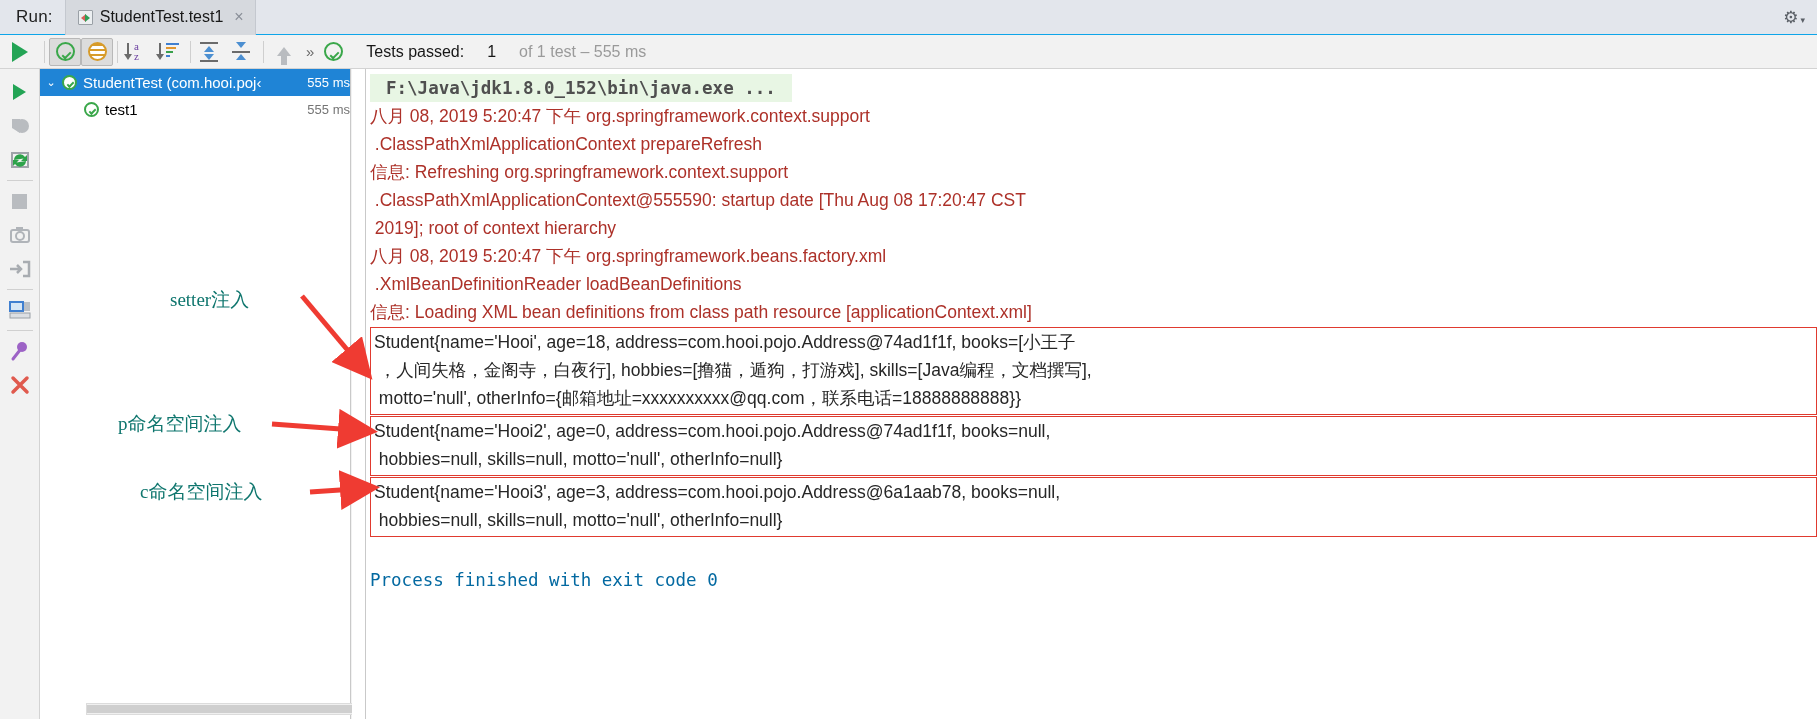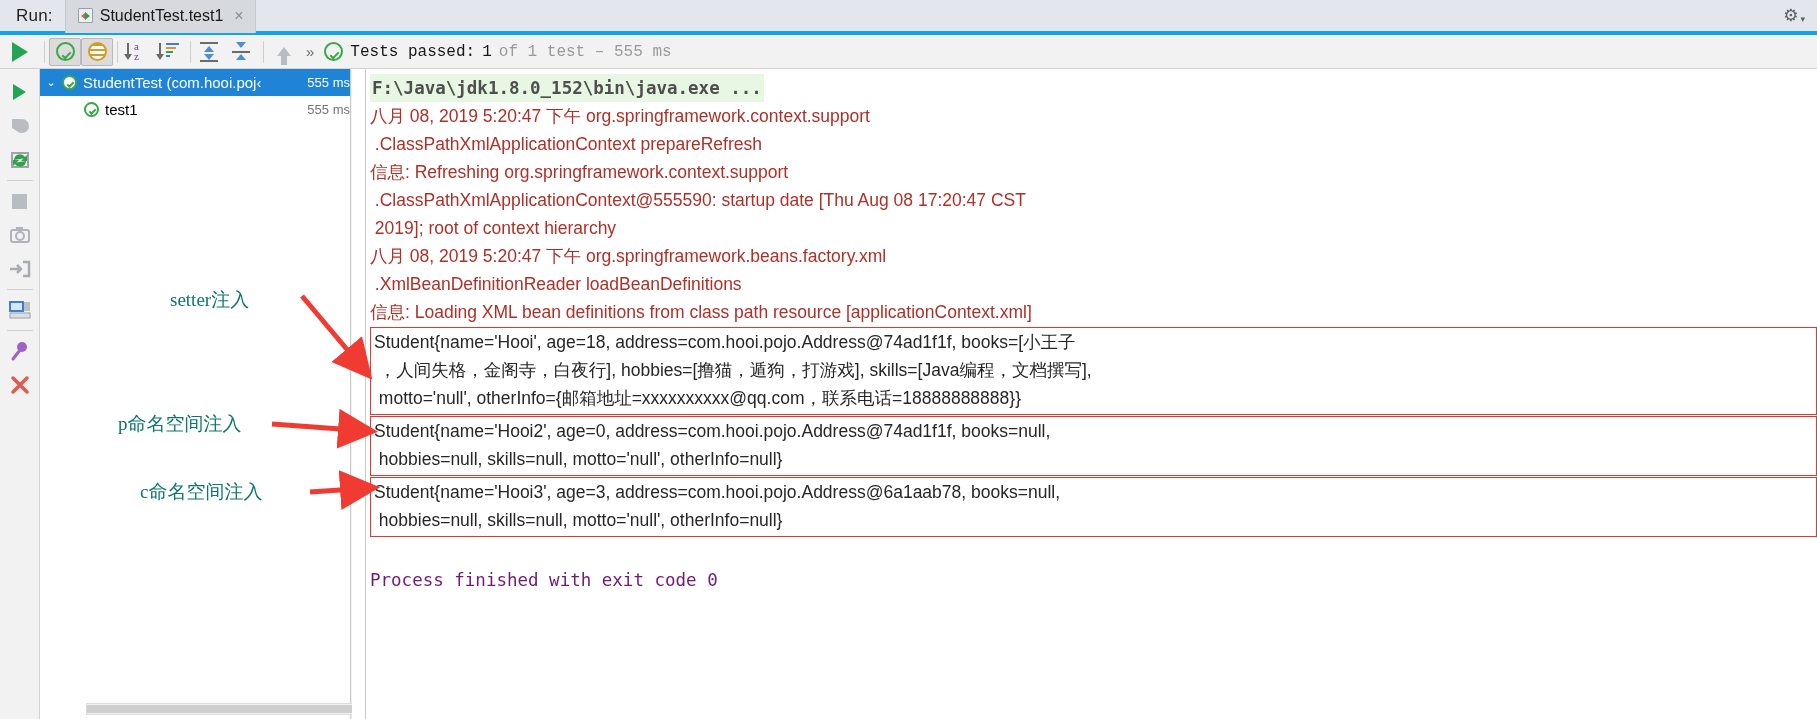--- a/index.html
+++ b/index.html
@@ -8,21 +8,21 @@
     width: 1817px; height: 719px;
     overflow: hidden;
     background: #ffffff;
     font-family: "Liberation Sans", sans-serif;
   }
   #app { position: relative; width: 1817px; height: 719px; background:#f2f2f2; }
 
   
   .tabstrip {
     position:absolute; left:0; top:0; width:1817px; height:35px;
-    background:#e3e6ec; border-bottom:4px solid #0ea5e9;
+    background:#e3e6ec; border-bottom:1px solid #0ea5e9;
     display:flex; align-items:center;
   }
   .run-label {
     padding-left:16px; padding-right:12px;
     font-size:17px; color:#1f1f1f; letter-spacing:.2px;
   }
   .tab {
     display:flex; align-items:center; gap:7px;
     height:35px; padding:0 11px 0 12px;
     background:#d6d9de; border-left:1px solid #c4c8cf; border-right:1px solid #c4c8cf;
@@ -86,22 +86,22 @@
      border-bottom:6px solid #4c8fd1; position:absolute; left:4px; }
   .ud-dn { width:0;height:0;border-left:5px solid transparent;border-right:5px solid transparent;
      border-top:6px solid #4c8fd1; position:absolute; left:4px; }
 
   .up-arrow { width:0;height:0;border-left:7px solid transparent;border-right:7px solid transparent;
      border-bottom:9px solid #b9bcc0; position:relative; }
   .up-arrow:after { content:""; position:absolute; left:-3px; top:9px; width:6px;height:9px;background:#b9bcc0; }
   .chev { color:#6a6a6a; font-size:15px; padding:0 6px; letter-spacing:-2px;}
 
   .tests-passed {
-    display:flex; align-items:center; gap:7px; margin-left:6px;
-    font-size:16px; color:#171717;font-family:Liberation Mono, monospace;
+    display:flex; align-items:center; gap:23px; margin-left:6px;
+    font-size:16px; color:#171717;
   }
   .tp-grey { color:#9a9a9a; }
 
   
   .gutter {
     position:absolute; left:0; top:69px; width:40px; height:650px;
     background:#f2f2f2; border-right:1px solid #d3d3d3;
     display:flex; flex-direction:column; align-items:center; padding-top:6px;
   }
   .g-item { width:30px; height:34px; display:flex; align-items:center; justify-content:center; }
@@ -138,25 +138,25 @@
     background:#ffffff; overflow:hidden;
     font-family:"DejaVu Sans Mono", monospace;
     font-size:17.5px; line-height:28px;
     padding:6px 0 0 0;
   }
   .cgutter { position:absolute; left:0; top:0; width:14px; height:650px; background:#fff; border-right:1px solid #c9c9c9;}
   .cbody { position:absolute; left:18px; top:5px; right:0; }
   .cline { white-space:pre; }
   .cmd {
     color:#4f4f4f; font-weight:bold; background:#e8f6e4; display:inline-block;
-    padding:0 2px;
+    padding:0 16px;
   }
   .log { color:#ad3129; }
   .out { color:#262626; }
-  .blue { color:#701a75; }
+  .blue { color:#0369a1; }
   .cjk { font-family:Liberation Sans, sans-serif; }
 
   .boxed {
     border:1px solid #e03a2f; display:block; padding:0 3px 2px 3px; margin:1px 0;
   }
 
   
   .anno {
     position:absolute; color:#0f766e; font-size:19px;
     font-family:"Liberation Serif", serif; white-space:nowrap;

